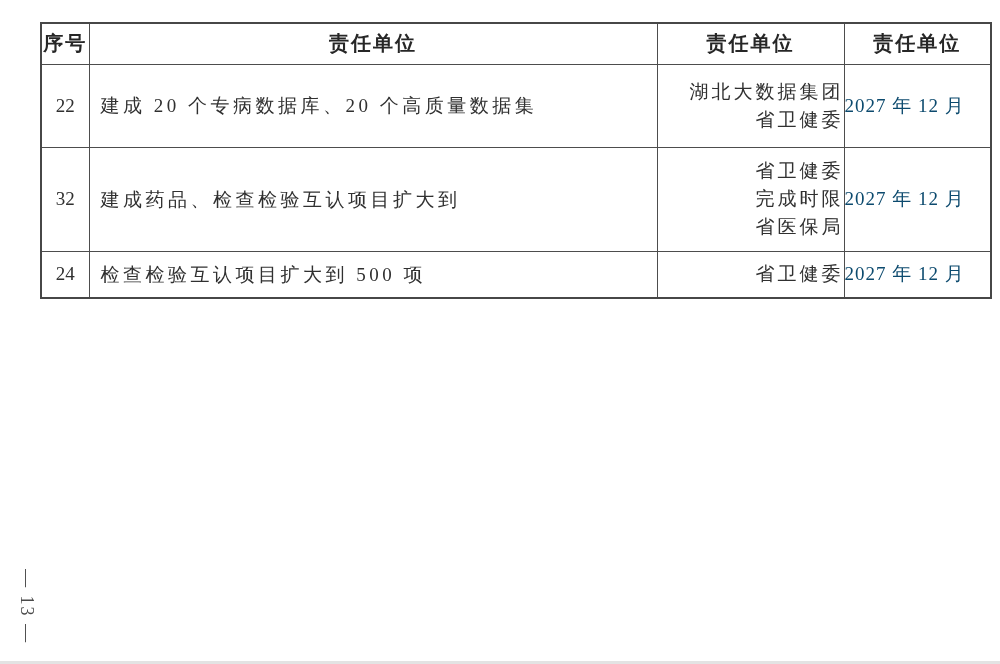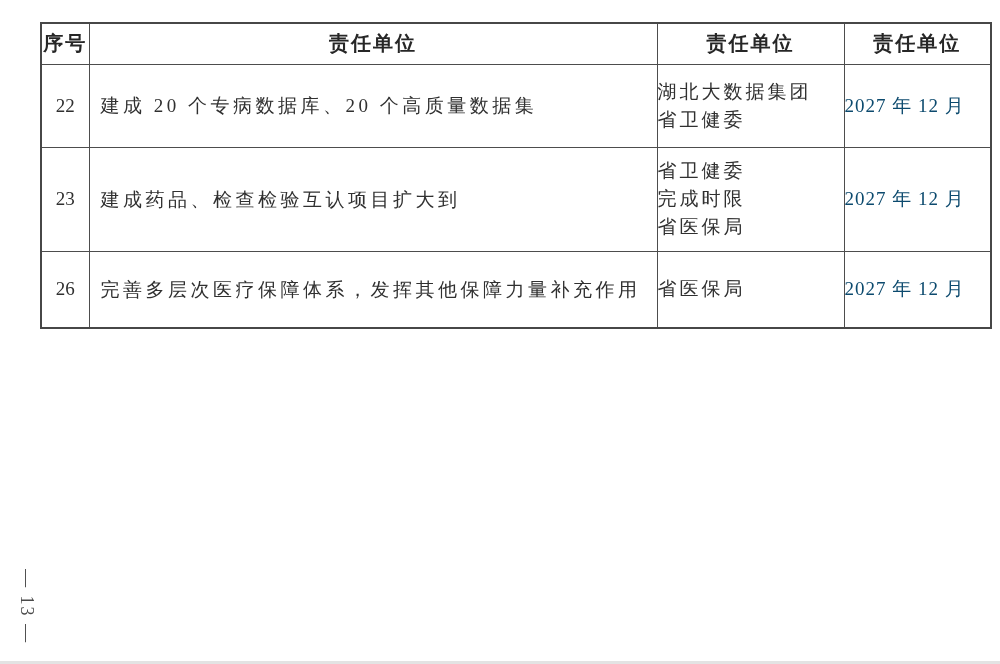--- a/index.html
+++ b/index.html
@@ -44,21 +44,21 @@
   .cell-task {
     text-align: left;
     padding: 6px 10px 6px 11px;
     font-size: 19px;
     letter-spacing: 3.5px;
     line-height: 33px;
     color: #303030;
     margin-top: 35px;
   }
   .cell-units {
-    text-align: left;
+    text-align: right;
     font-size: 19px;
     letter-spacing: 3px;
     line-height: 28px;
     color: #303030;
   }
   .cell-deadline {
     font-size: 19px;
     letter-spacing: 1px;
     color: #0c4a6e;
   }
@@ -112,34 +112,34 @@
       <tr style="height:83px">
         <td class="cell-no">22</td>
         <td class="cell-task">建成 20 个专病数据库、20 个高质量数据集</td>
         <td class="cell-units">
           <div>湖北大数据集团</div>
           <div>省卫健委</div>
         </td>
         <td class="cell-deadline">2027 年 12 月</td>
       </tr>
       <tr style="height:104px">
-        <td class="cell-no">23</td>
+        <td class="cell-no">32</td>
         <td class="cell-task">建成药品、检查检验互认项目扩大到</td>
         <td class="cell-units">
           <div>省卫健委</div>
           <div>完成时限</div>
           <div>省医保局</div>
         </td>
         <td class="cell-deadline">2027 年 12 月</td>
       </tr>
-      <tr style="height:77px">
-        <td class="cell-no">26</td>
-        <td class="cell-task">完善多层次医疗保障体系，发挥其他保障力量补充作用</td>
+      <tr style="height:45px">
+        <td class="cell-no">24</td>
+        <td class="cell-task">检查检验互认项目扩大到 500 项</td>
         <td class="cell-units">
-          <div>省医保局</div>
+          <div>省卫健委</div>
         </td>
         <td class="cell-deadline">2027 年 12 月</td>
       </tr>
     </tbody>
   </table>
 
   <div class="page-number-box">
     <span class="page-number">— 13 —</span>
   </div>
 

